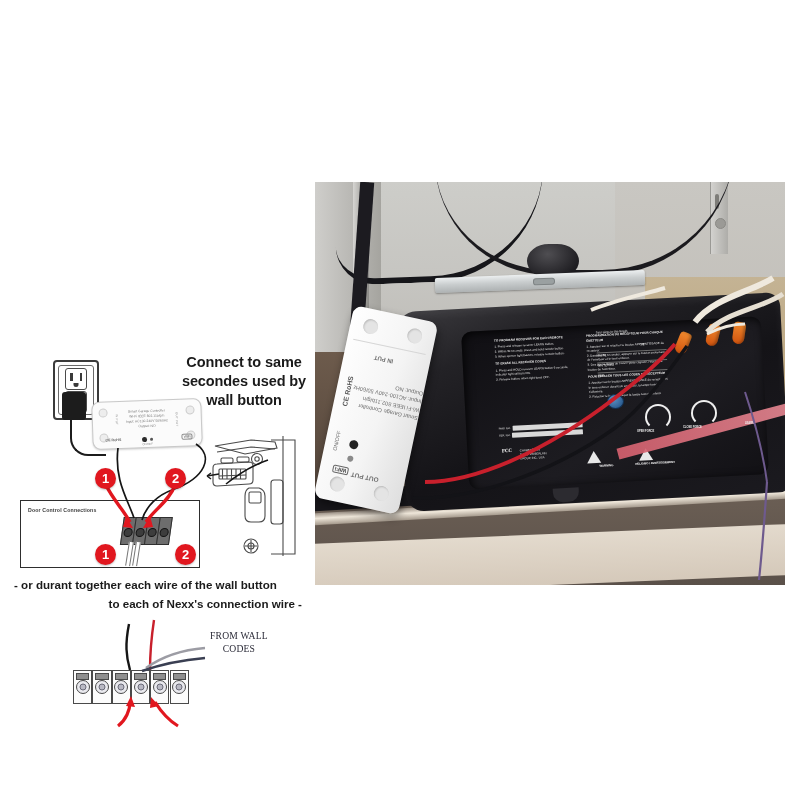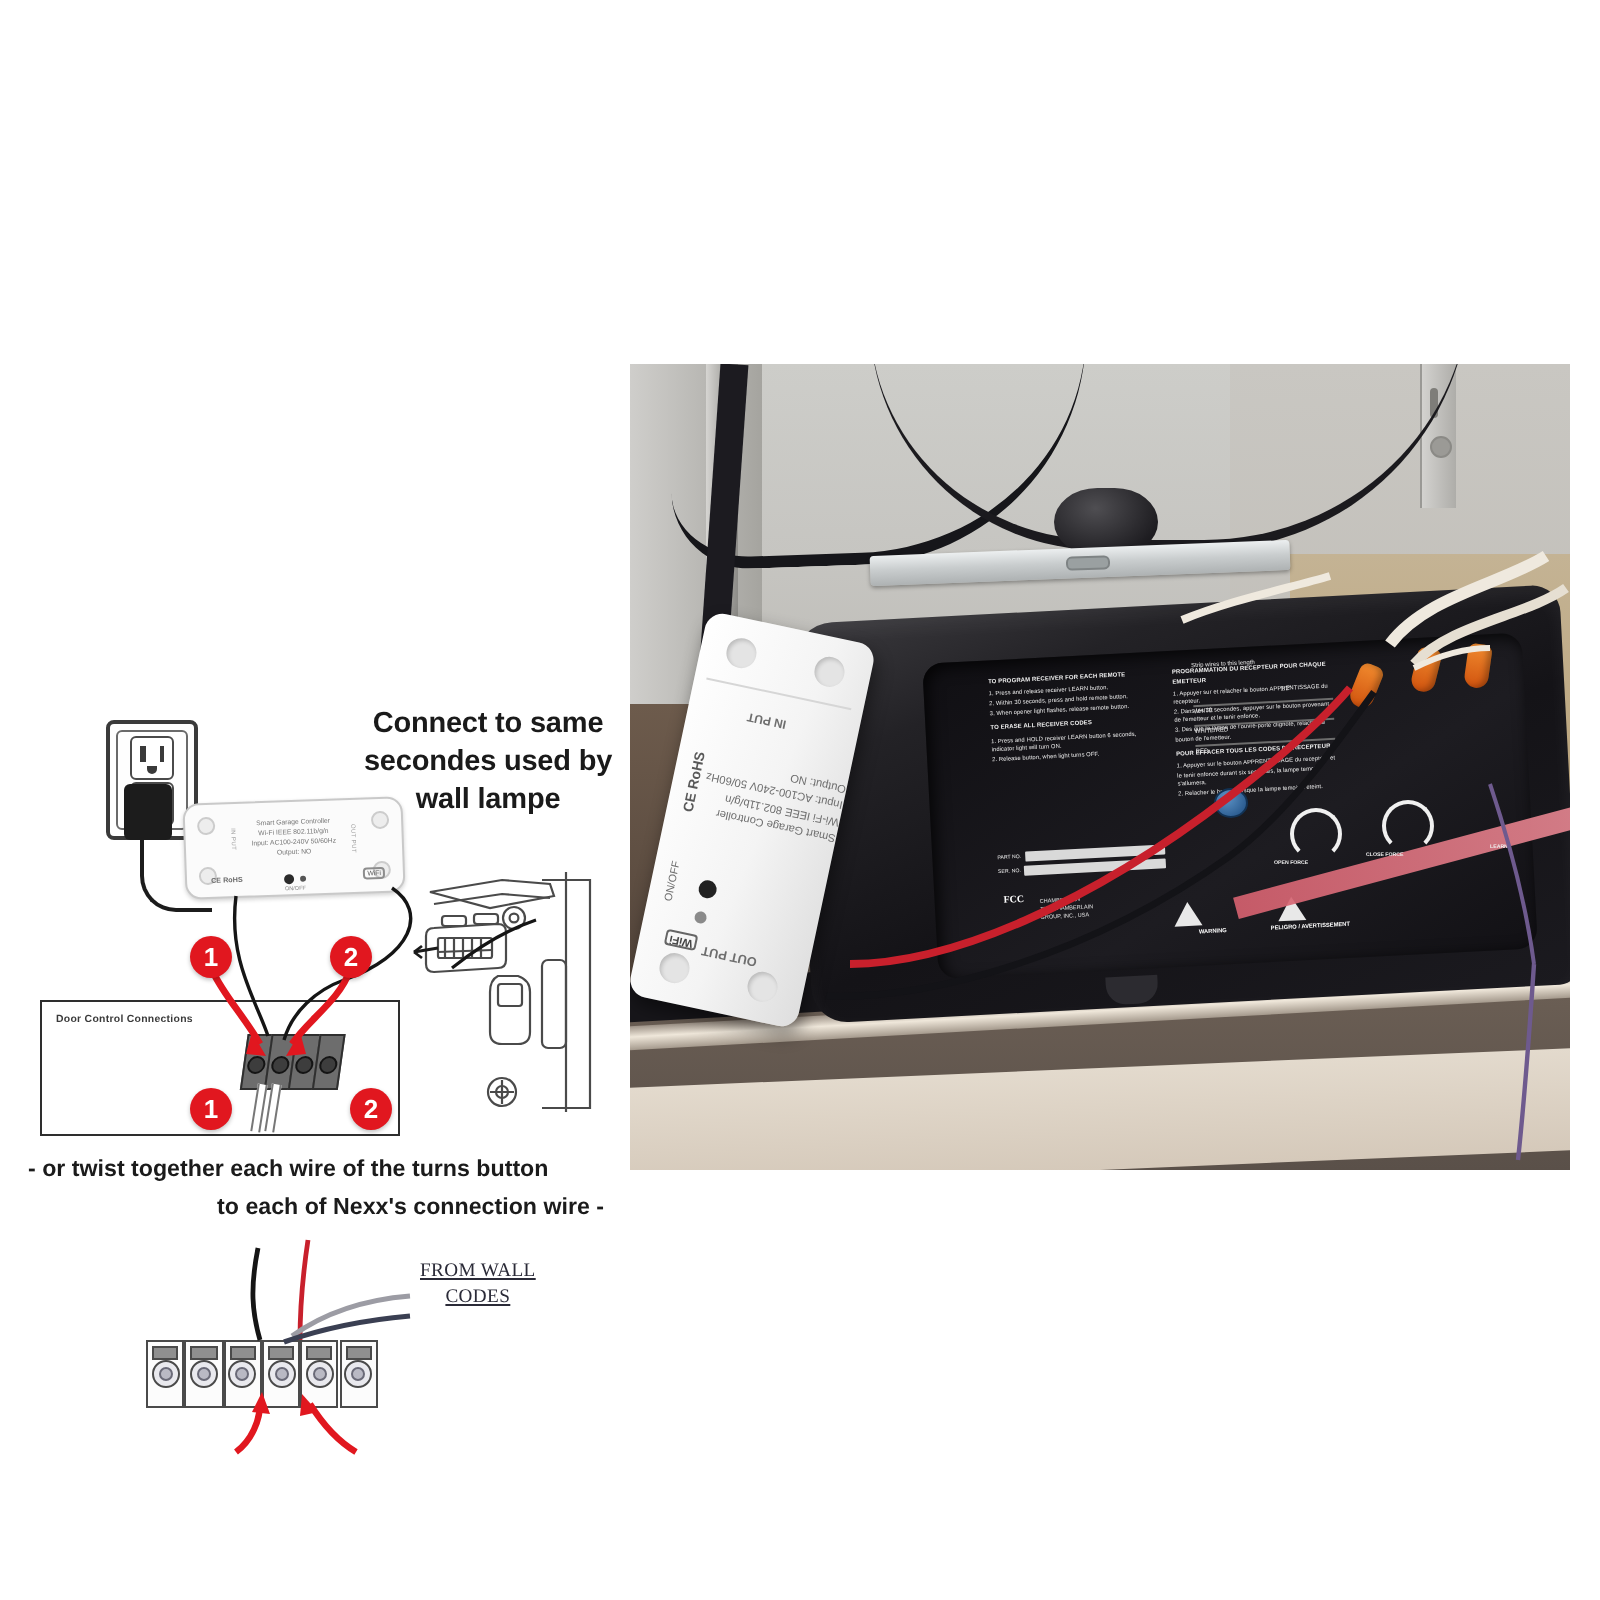--- a/index.html
+++ b/index.html
@@ -300,21 +300,20 @@
     border: .8px solid #6a6a78;
   }
   .fromwall {
     position: absolute;
     left: 210px; top: 459px;
     font-family: "Liberation Serif", serif;
     font-size: 9.6px;
     color: #2b2b38;
     line-height: 1.38;
     letter-spacing: .2px;
-    text-decoration: underline;
   }
   .fromwall .l2 { display:block; text-align:center; }
 
   
   #photo {
     position: absolute;
     left: 315px; top: 182px;
     width: 470px; height: 403px;
     overflow: hidden;
     background: #b9b5ae;
@@ -635,21 +634,21 @@
 </head>
 <body>
 
 <div id="page">
 
   <div id="diagram-panel">
 
     <div class="heading">
       <span>Connect to same</span><br>
       <span>secondes used by</span><br>
-      <span>wall lampe</span>
+      <span>wall button</span>
     </div>
 
     <div class="outlet-plate">
       <div class="outlet-inner"></div>
       <div class="socket top">
         <div class="slot l"></div>
         <div class="slot r"></div>
         <div class="ground"></div>
       </div>
       <div class="socket bottom">
@@ -736,21 +735,21 @@
       <path d="M106 145 C112 158, 122 168, 130 182" stroke="#e1171f" stroke-width="3.4" fill="none"></path>
       <path d="M126 176 L133 188 L123 187 Z" fill="#e1171f"></path>
       <path d="M175 145 C170 160, 154 170, 146 182" stroke="#e1171f" stroke-width="3.4" fill="none"></path>
       <path d="M150 176 L143 188 L153 187 Z" fill="#e1171f"></path>
     </svg>
 
     <div class="badge" style="left:95px;top:298px">1</div>
     <div class="badge" style="left:165px;top:298px">2</div>
 
     <div class="caption">
-      <span class="l1">- or twist together each wire of the turns button</span>
+      <span class="l1">- or durant together each wire of the wall button</span>
       <span class="l2">to each of Nexx's connection wire -</span>
     </div>
 
     <div class="term-lower">
       <div class="cell" style="left:0px">
           <div class="cap"></div>
           <div class="ring">
             <i></i>
           </div>
         </div>

